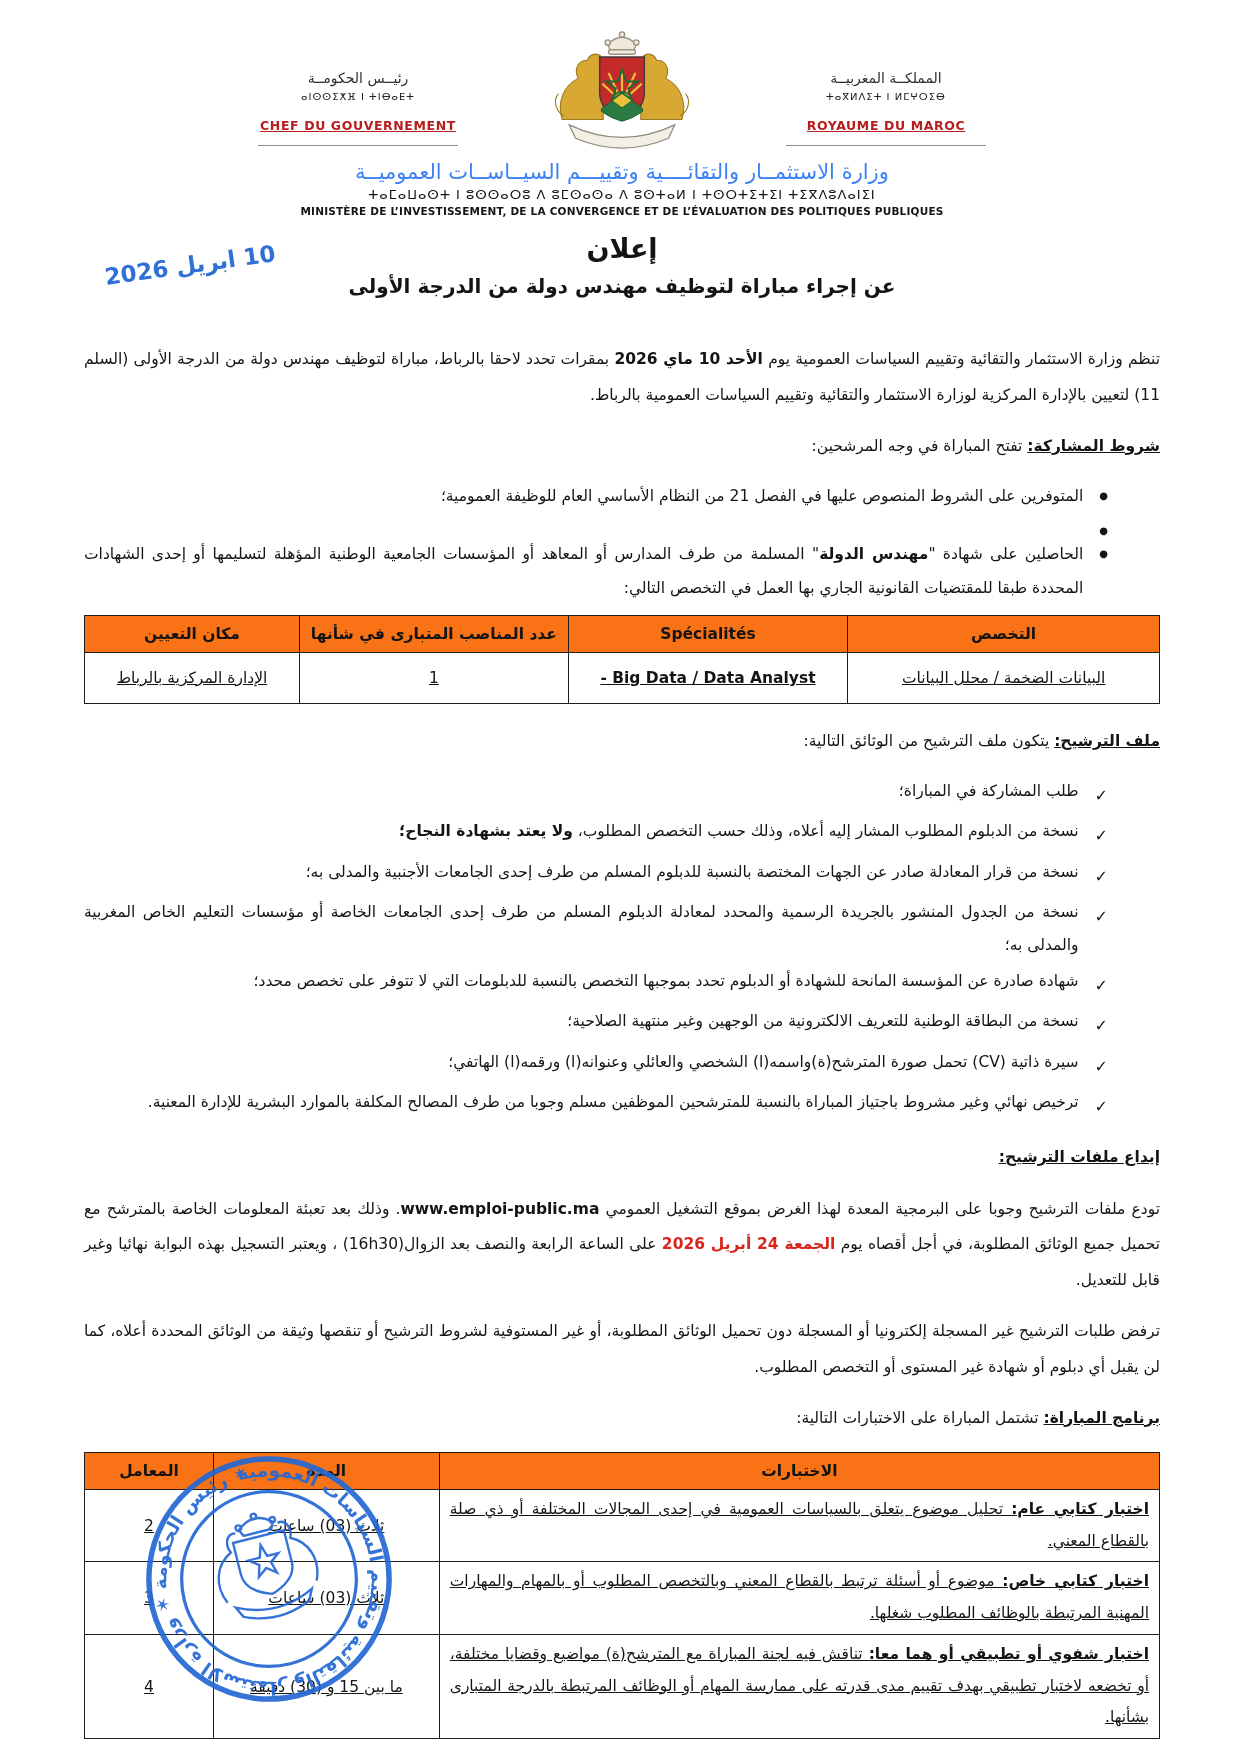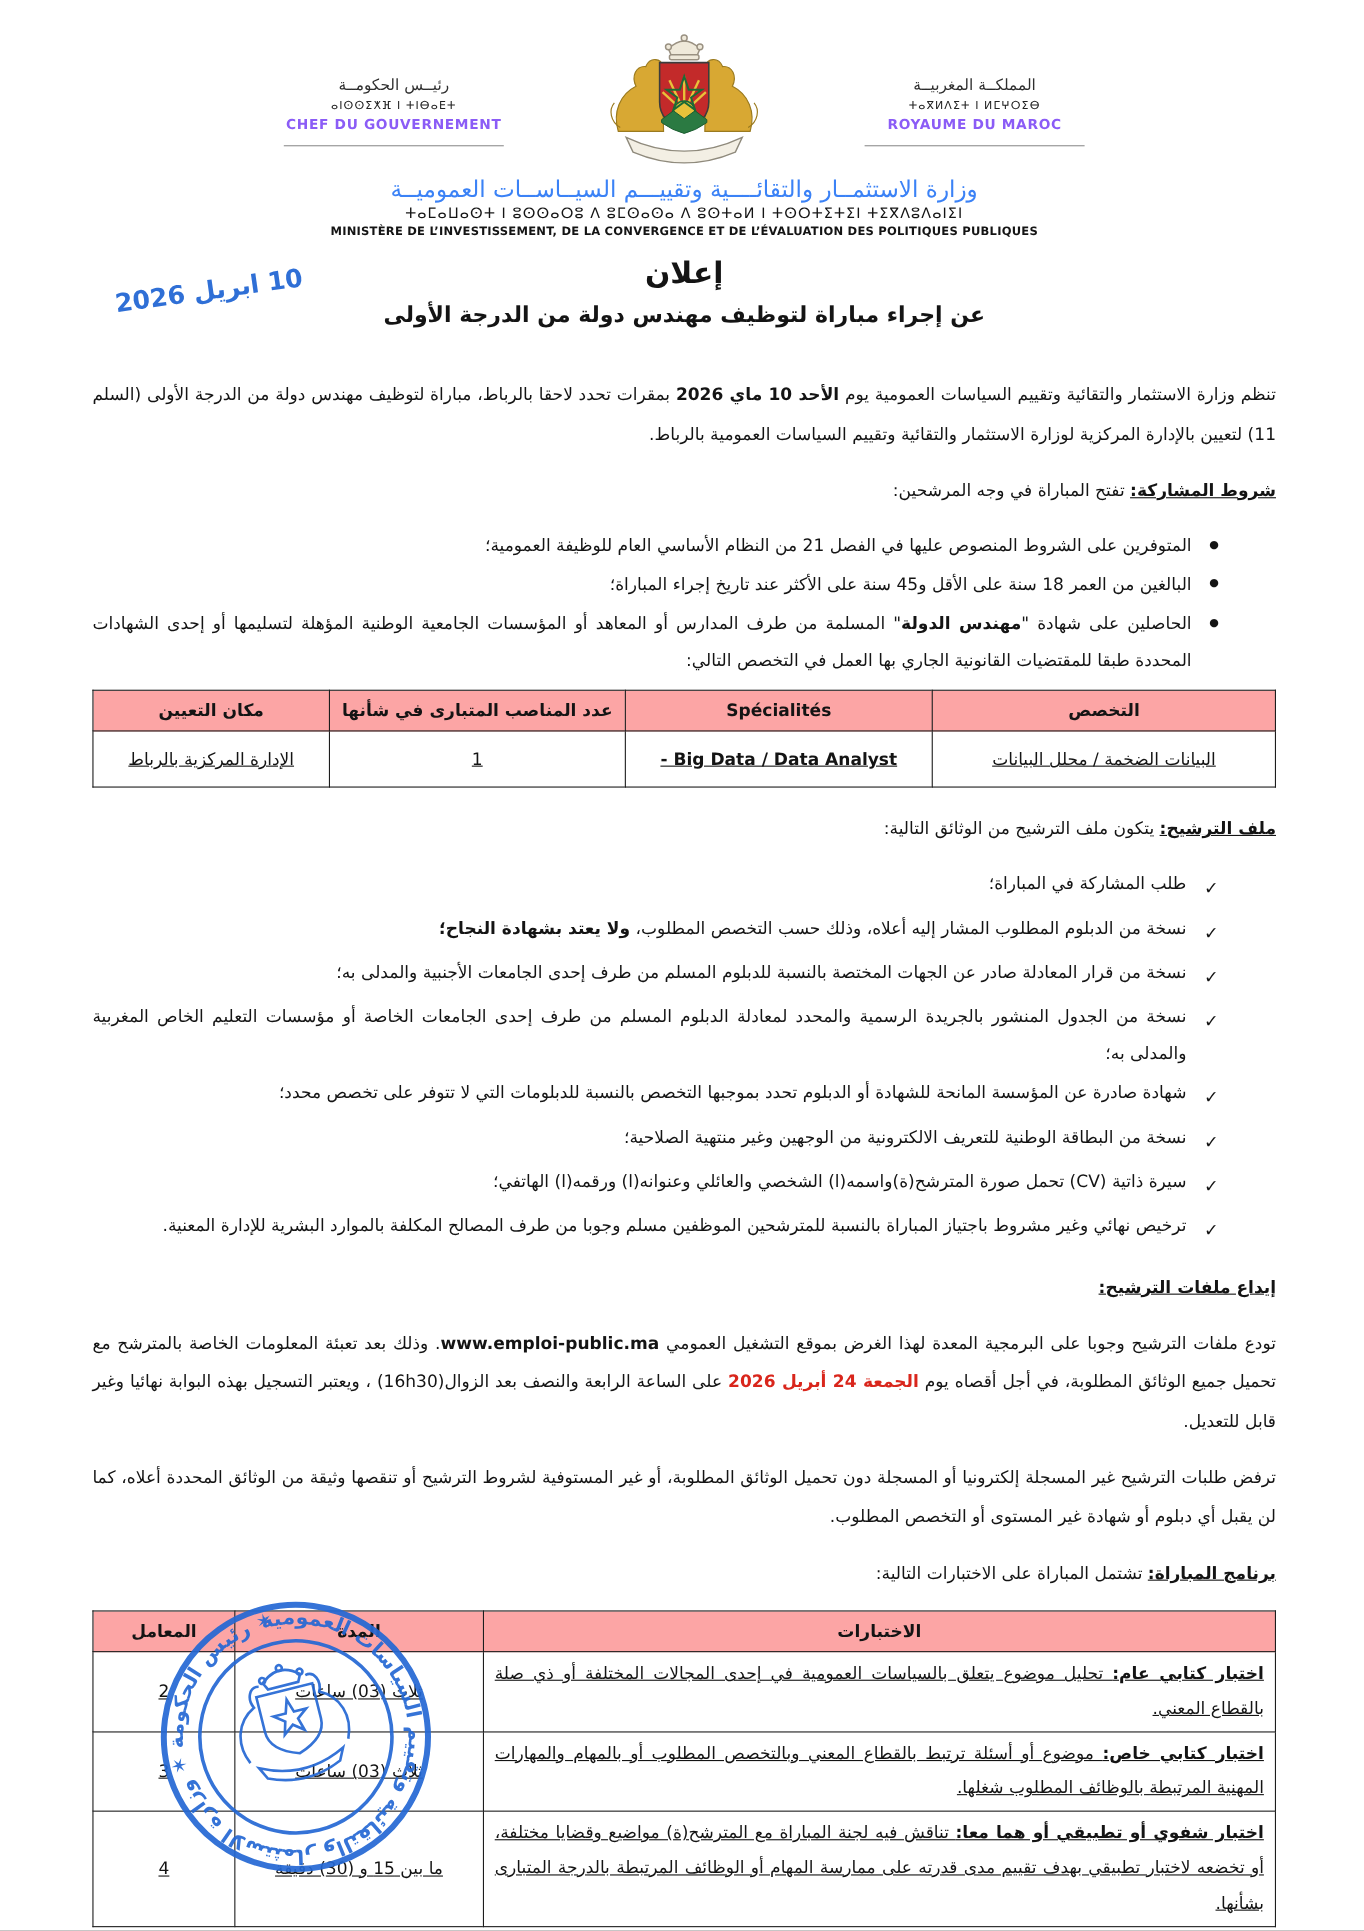--- a/index.html
+++ b/index.html
@@ -9,21 +9,21 @@
     font-family:"DejaVu Sans","Liberation Sans",sans-serif;
     color:#141414; direction:rtl;
   }
   .content { position:absolute; top:0; left:0; right:0; padding:26px 80px 0 84px; }
 
   
   .hdr { display:flex; justify-content:center; align-items:flex-start; gap:14px; }
   .hdr-block { width:340px; text-align:center; padding-top:44px; }
   .hdr-ar  { font-size:14px; color:#2e2e2e; }
   .hdr-tif { font-size:10px; color:#222; margin-top:5px; letter-spacing:1px; }
-  .hdr-fr  { font-size:12.5px; font-weight:bold; letter-spacing:.6px; margin-top:3px; color:#8b5cf6; }
+  .hdr-fr  { font-size:12.5px; font-weight:bold; letter-spacing:.6px; margin-top:16px; color:#b91c1c;text-decoration:underline; }
   .hdr-line { width:200px; border-bottom:1.5px solid #8f8f8f; margin:12px auto 0; }
   .logo-wrap { width:160px; flex:0 0 auto; display:flex; justify-content:center; }
   .ministry { text-align:center; margin-top:6px; }
   .ministry .m-ar  { font-size:21px; color:#3b82f6; }
   .ministry .m-tif { font-size:13px; margin-top:3px; letter-spacing:1px; }
   .ministry .m-fr  { font-size:10.5px; font-weight:bold; letter-spacing:.2px; margin-top:3px; }
 
   
   .title    { text-align:center; font-size:27px; font-weight:bold; margin-top:16px; }
   .subtitle { text-align:center; font-size:20px; font-weight:bold; margin-top:10px; }
@@ -38,21 +38,21 @@
 
   ul.blist, ul.clist { list-style:none; margin:4px 0 0; padding:0 52px 0 0; }
   ul li { display:flex; gap:16px; font-size:15.5px; line-height:2.15; align-items:flex-start; margin-bottom:2px; }
   .blt { flex:0 0 auto; font-size:10px; line-height:1; margin-top:11px; }
   .chk { flex:0 0 auto; font-size:16px; font-weight:bold; margin-top:4px; }
   li .li-text { text-align:justify; }
 
   
   table.tbl { width:100%; border-collapse:collapse; margin-top:10px; }
   .tbl th, .tbl td { border:1.7px solid #1d1d1d; }
-  .tbl th { background:#fca5a5; font-weight:bold; font-size:15.5px; padding:9px 6px; text-align:center; }
+  .tbl th { background:#f97316; font-weight:bold; font-size:15.5px; padding:9px 6px; text-align:center; }
   .tbl td { font-size:15.5px; padding:4px 10px; text-align:center; vertical-align:middle;text-decoration:underline; }
   .tbl td.justify { text-align:justify; line-height:2.05; }
   .spec-fr { direction:ltr; font-weight:bold; font-size:16px;margin-top:13px; }
   .tbl .row-tall td { padding-top:16px; padding-bottom:16px; }
 
   
   .date-stamp {
     position:absolute; left:104px; top:252px;
     color:#2468d4; font-size:23px; font-weight:bold; letter-spacing:1.5px;
     transform:rotate(-8deg); direction:rtl; opacity:.95;
@@ -136,21 +136,20 @@
     <p class="para intro"><span>تنظم وزارة الاستثمار والتقائية وتقييم السياسات العمومية يوم </span><span class="b">الأحد 10 ماي 2026</span><span> بمقرات تحدد لاحقا بالرباط، مباراة لتوظيف مهندس دولة من الدرجة الأولى (السلم 11) لتعيين بالإدارة المركزية لوزارة الاستثمار والتقائية وتقييم السياسات العمومية بالرباط.</span></p>
 
     <p class="para sec-line"><span class="b u">شروط المشاركة:</span><span> تفتح المباراة في وجه المرشحين:</span></p>
     <ul class="blist">
       <li>
         <span class="blt">●</span>
         <span class="li-text"><span>المتوفرين على الشروط المنصوص عليها في الفصل 21 من النظام الأساسي العام للوظيفة العمومية؛</span></span>
       </li>
       <li>
         <span class="blt">●</span>
-        <span class="li-text"><span>البالغين من العمر 18 سنة على الأقل و45 سنة على الأكثر عند تاريخ إجراء المباراة؛</span></span>
       </li>
       <li>
         <span class="blt">●</span>
         <span class="li-text"><span>الحاصلين على شهادة "</span><span class="b">مهندس الدولة</span><span>" المسلمة من طرف المدارس أو المعاهد أو المؤسسات الجامعية الوطنية المؤهلة لتسليمها أو إحدى الشهادات المحددة طبقا للمقتضيات القانونية الجاري بها العمل في التخصص التالي:</span></span>
       </li>
     </ul>
 
     <table class="tbl">
       <colgroup>
           <col style="width:29%">

